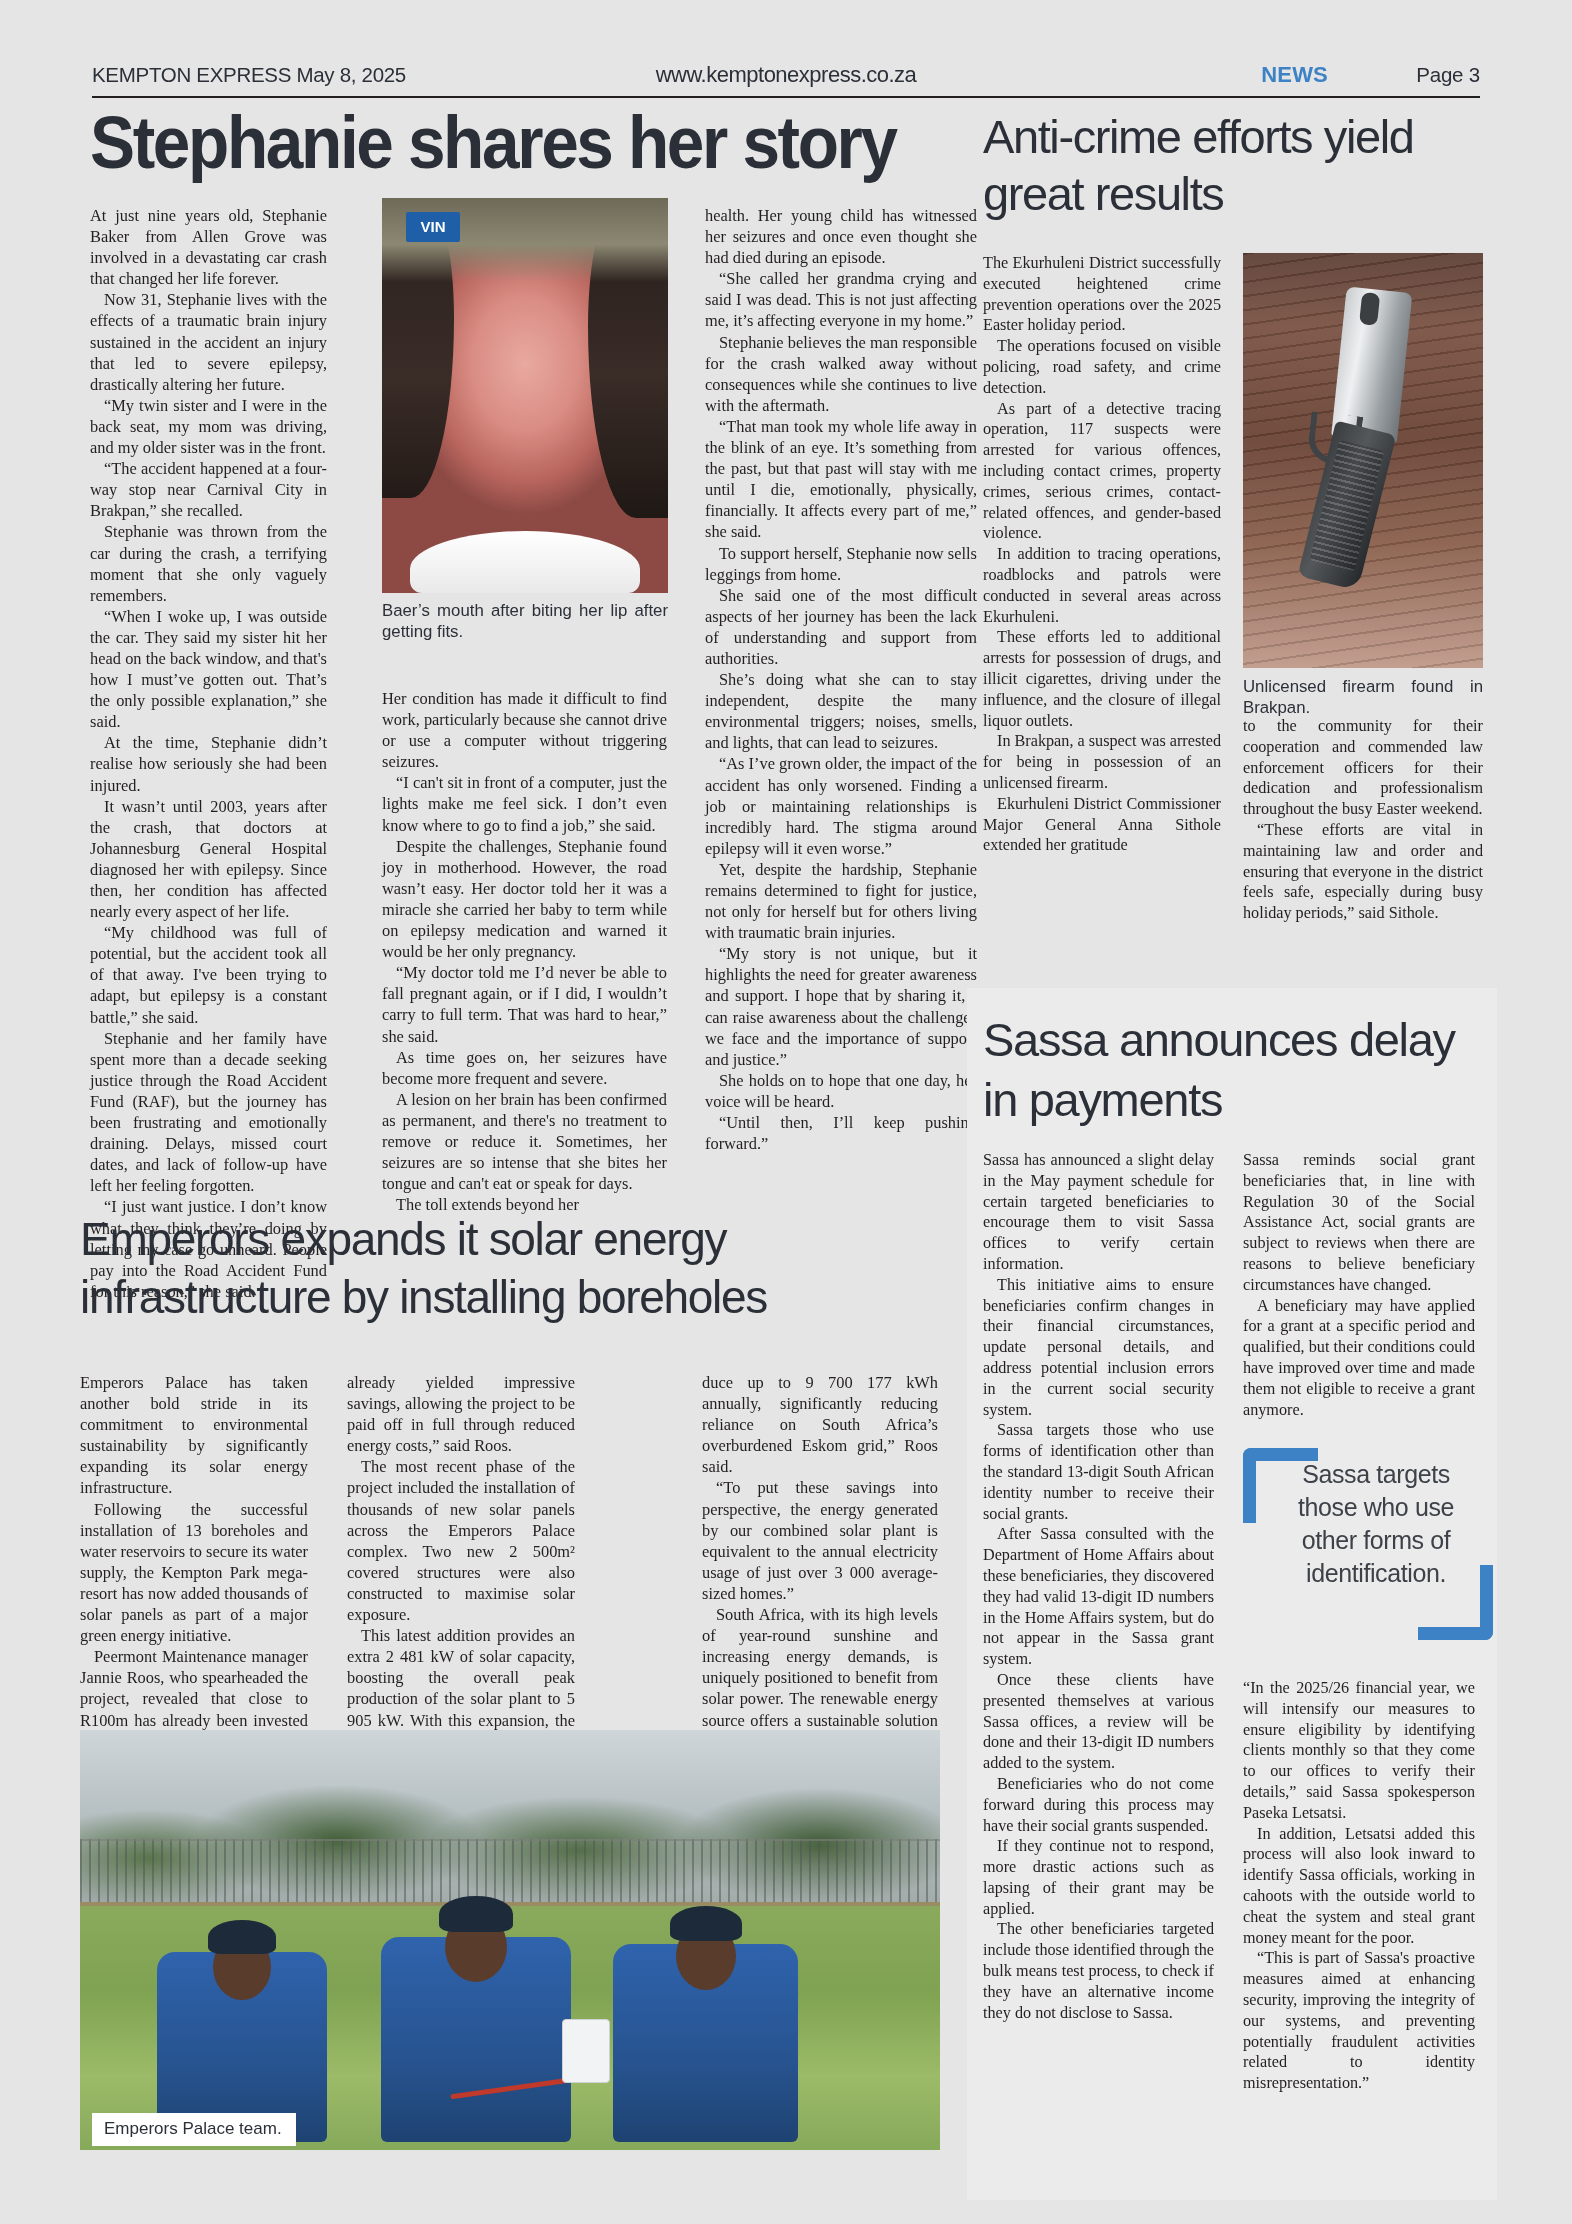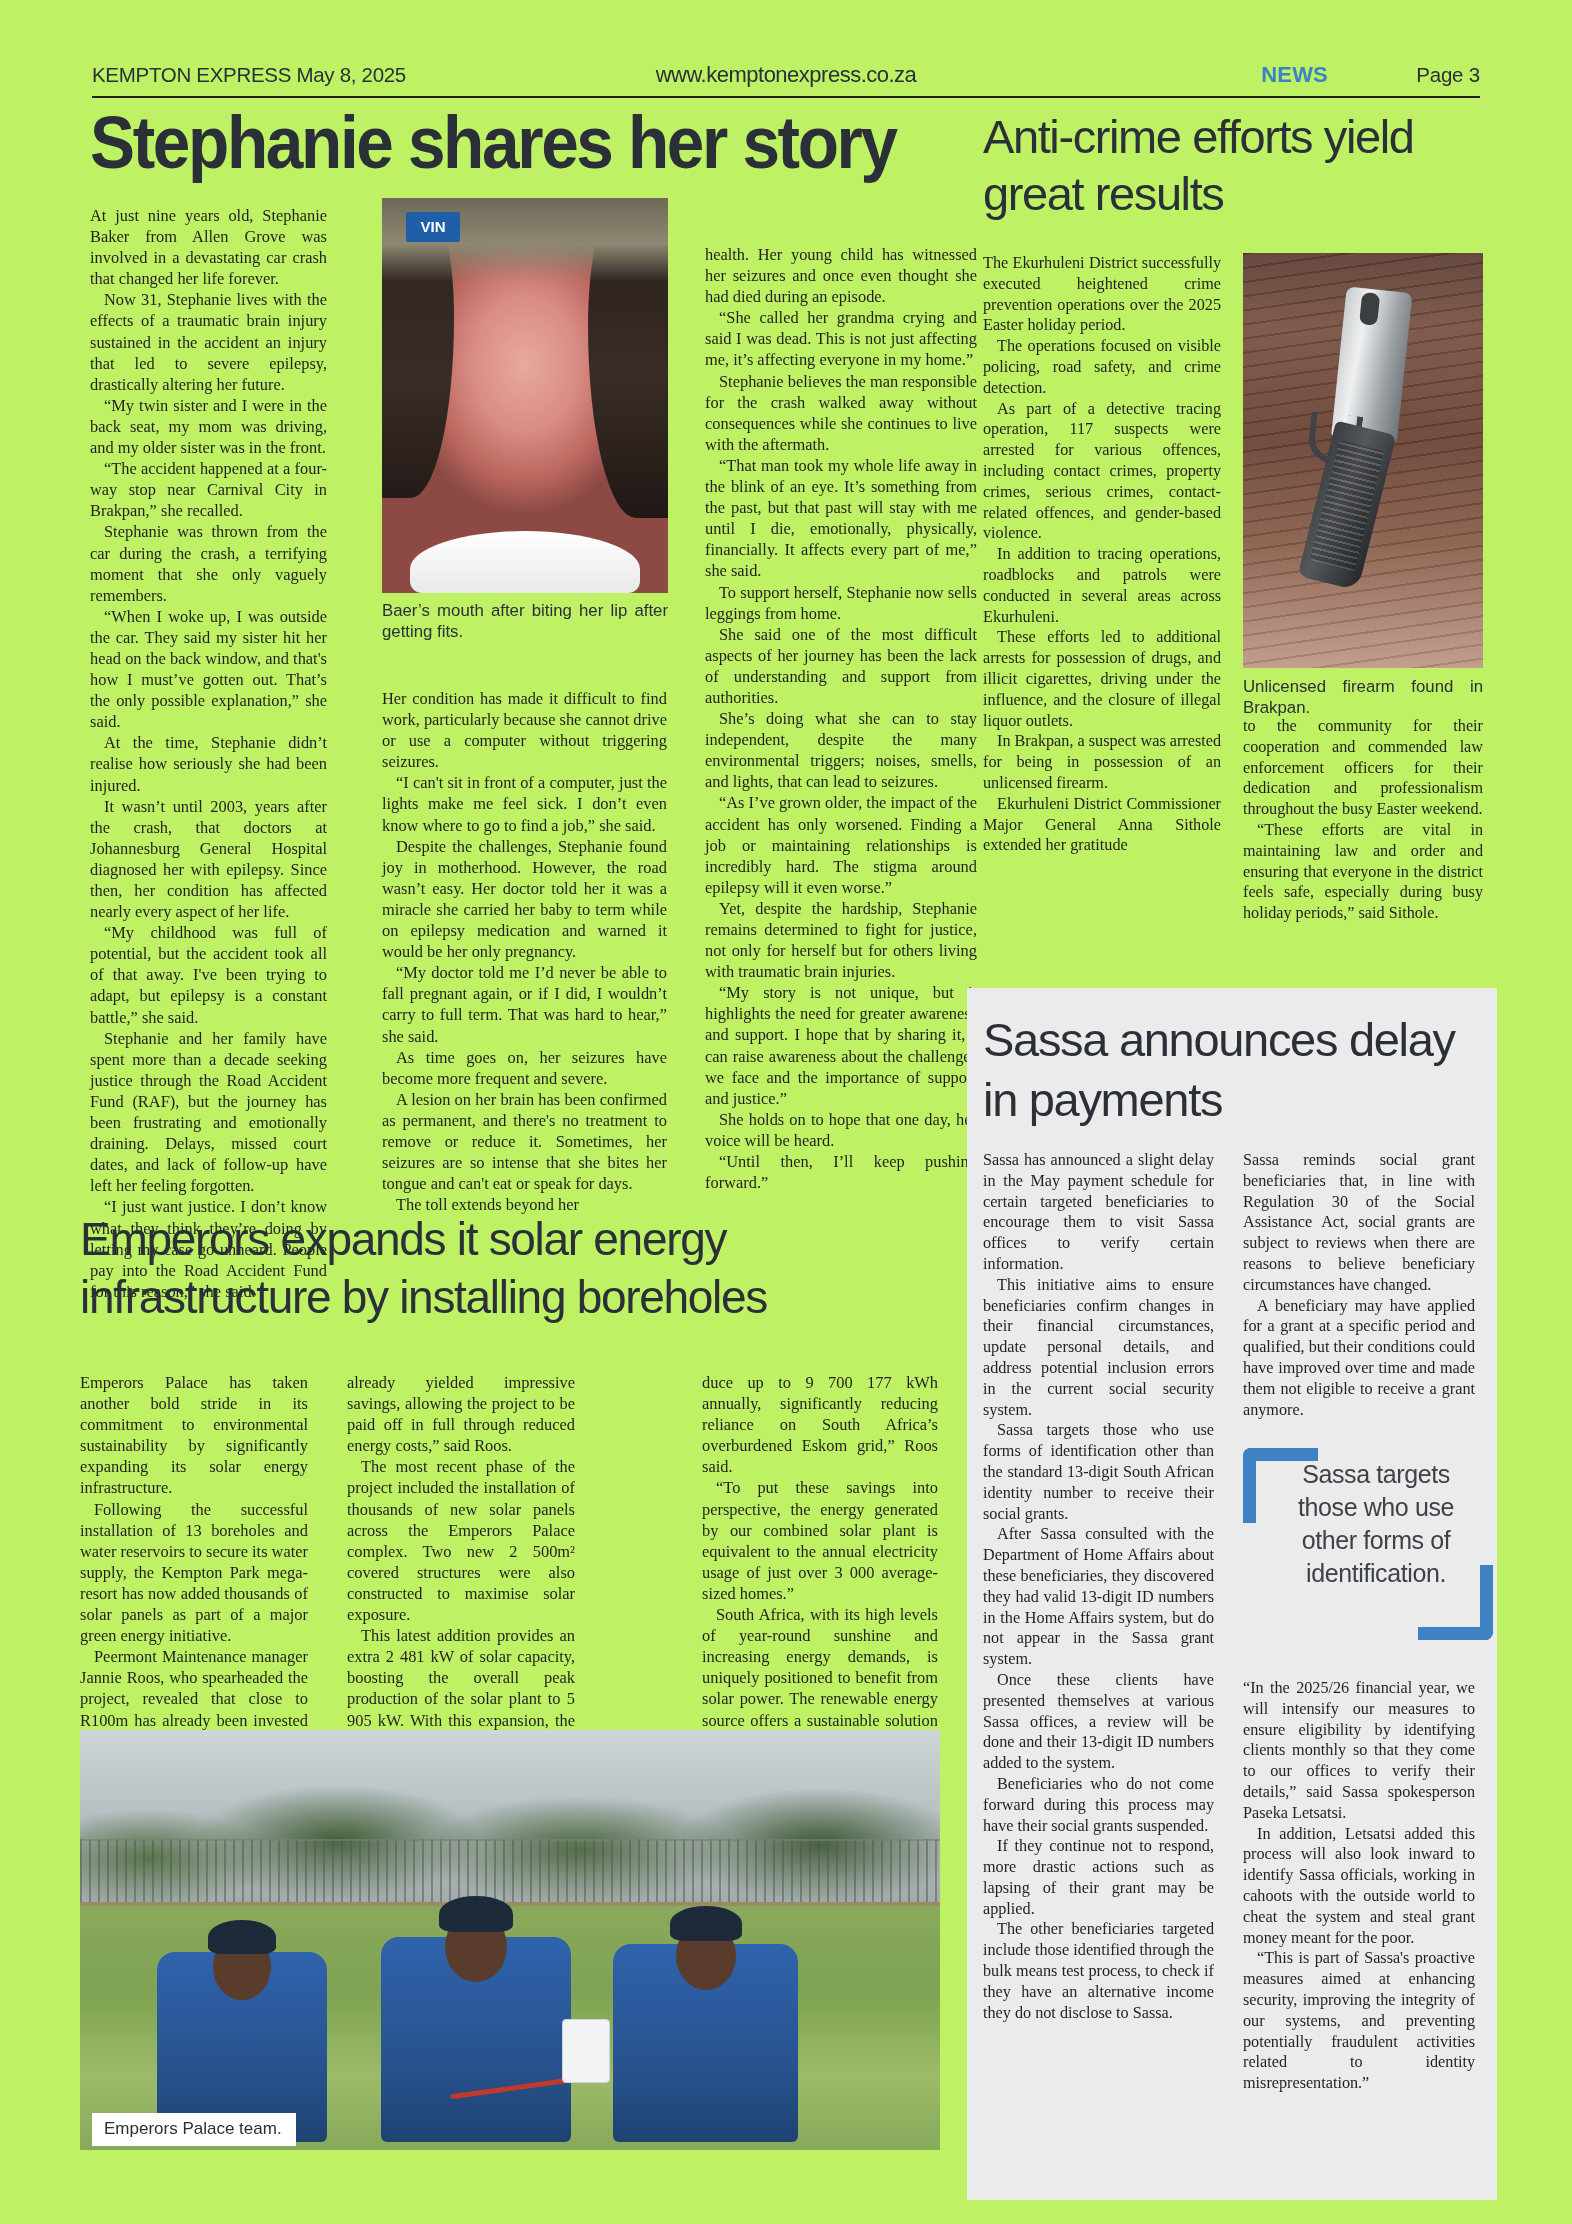--- a/index.html
+++ b/index.html
@@ -14,21 +14,21 @@
     color: #231f20;
     position: relative;
     overflow: hidden;
   }
 
   .page {
     position: absolute;
     left: 0; top: 0;
     width: 1572px;
     height: 2224px;
-    background: #bef264;
+    background: #e5e5e5;
   }
 
   
   .masthead {
     position: absolute;
     left: 92px;
     top: 58px;
     width: 1388px;
     height: 34px;
     display: flex;
@@ -141,21 +141,21 @@
     text-justify: inter-word;
     hyphens: manual;
   }
   .col p { margin: 0; }
   .col p + p { text-indent: 14px; }
   .col.narrow { font-size: 16.2px; line-height: 20.8px; }
 
   
   #st-c1 { left: 90px;  top: 205px; width: 237px; }
   #st-c2a { left: 382px; top: 688px; width: 285px; }
-  #st-c3 { left: 705px; top: 205px; width: 272px; margin-top: 39px; }
+  #st-c3 { left: 705px; top: 205px; width: 272px; }
 
   
   #ac-c1 { left: 983px; top: 253px; width: 238px; }
   #ac-c2 { left: 1243px; top: 716px; width: 240px; }
 
   
   #em-c1 { left: 80px;  top: 1372px; width: 228px; }
   #em-c2 { left: 347px; top: 1372px; width: 228px; }
   #em-c3 { left: 702px; top: 1372px; width: 236px; }
 

